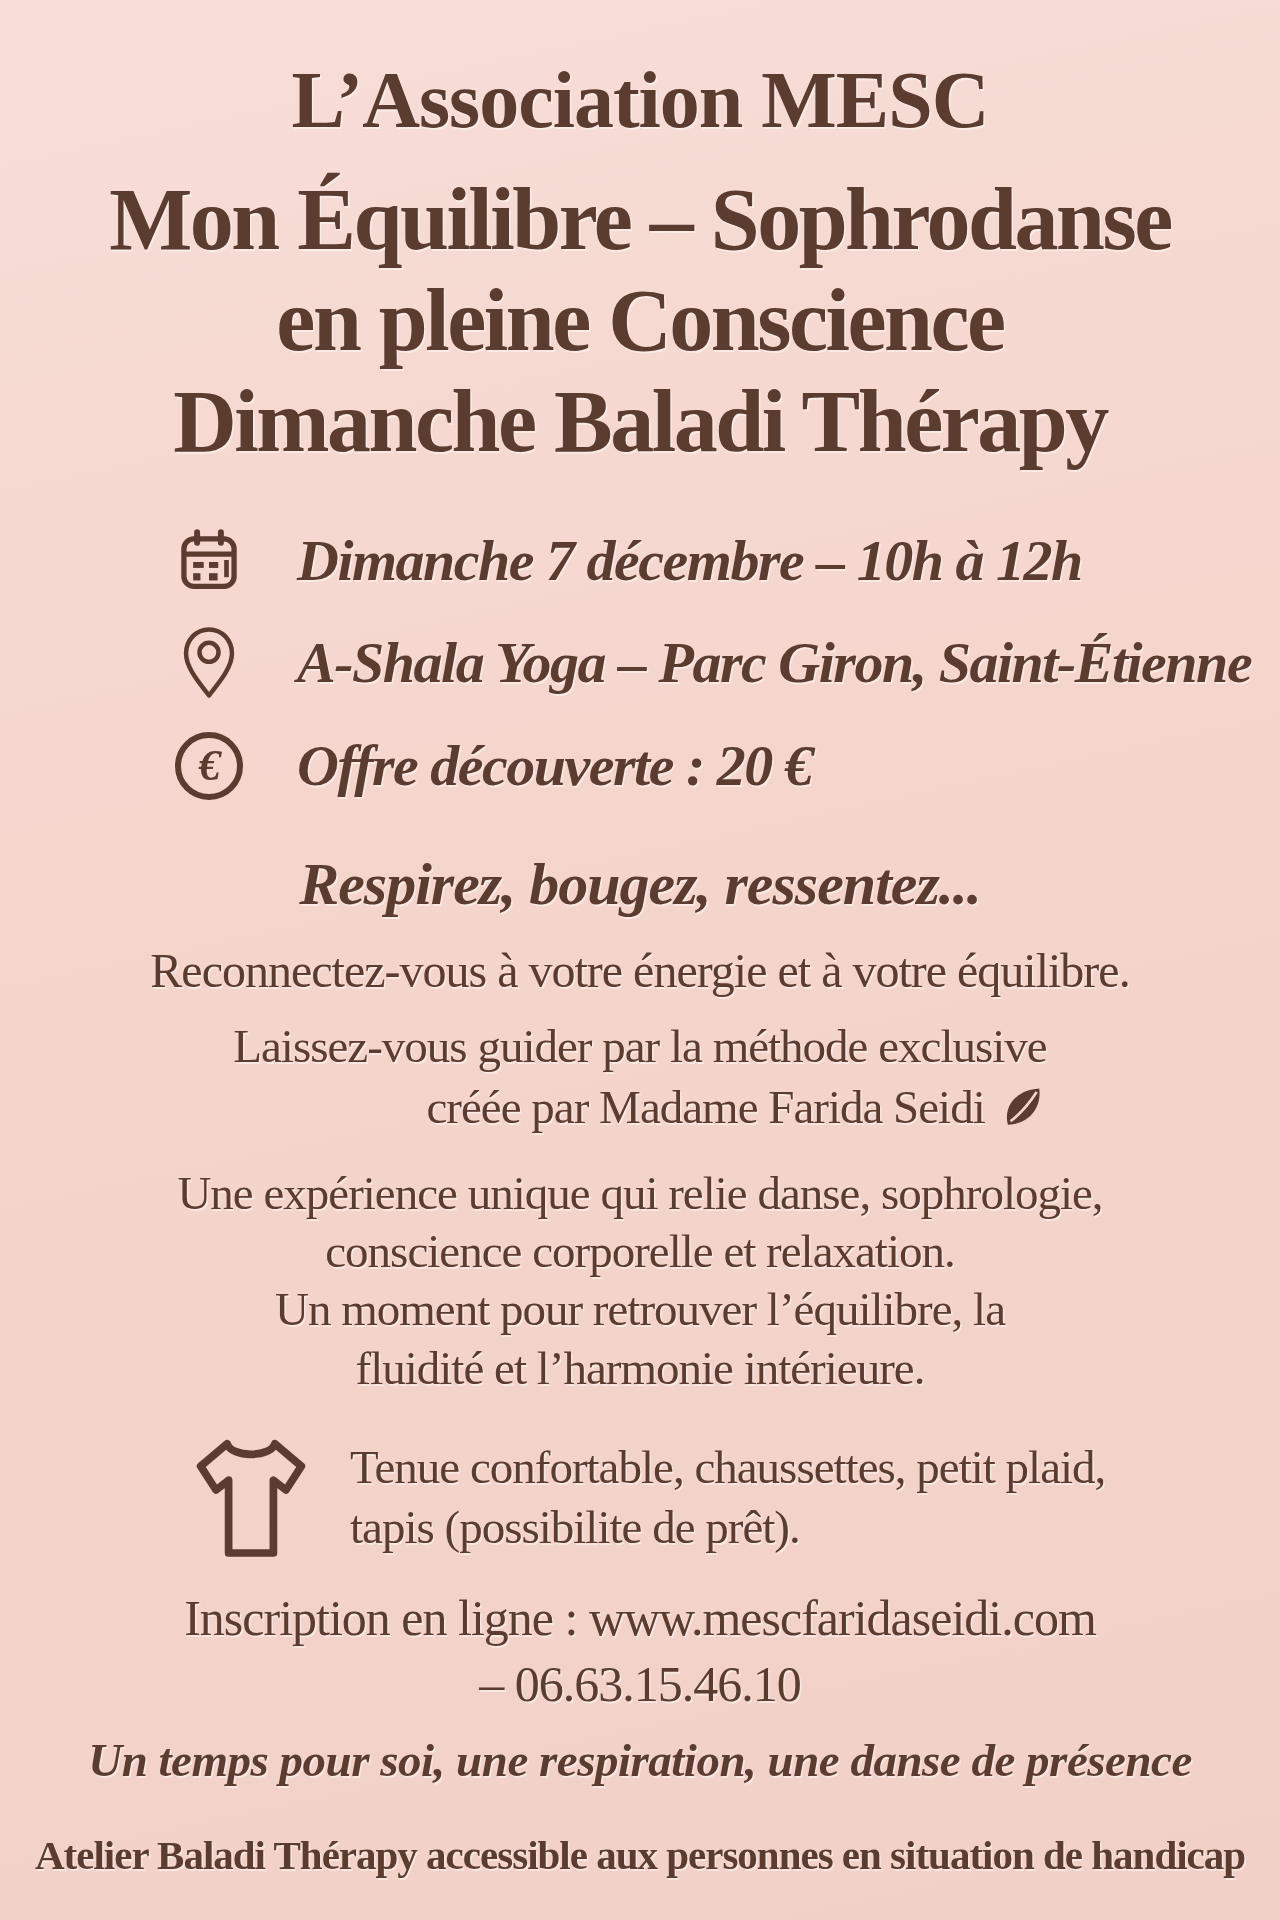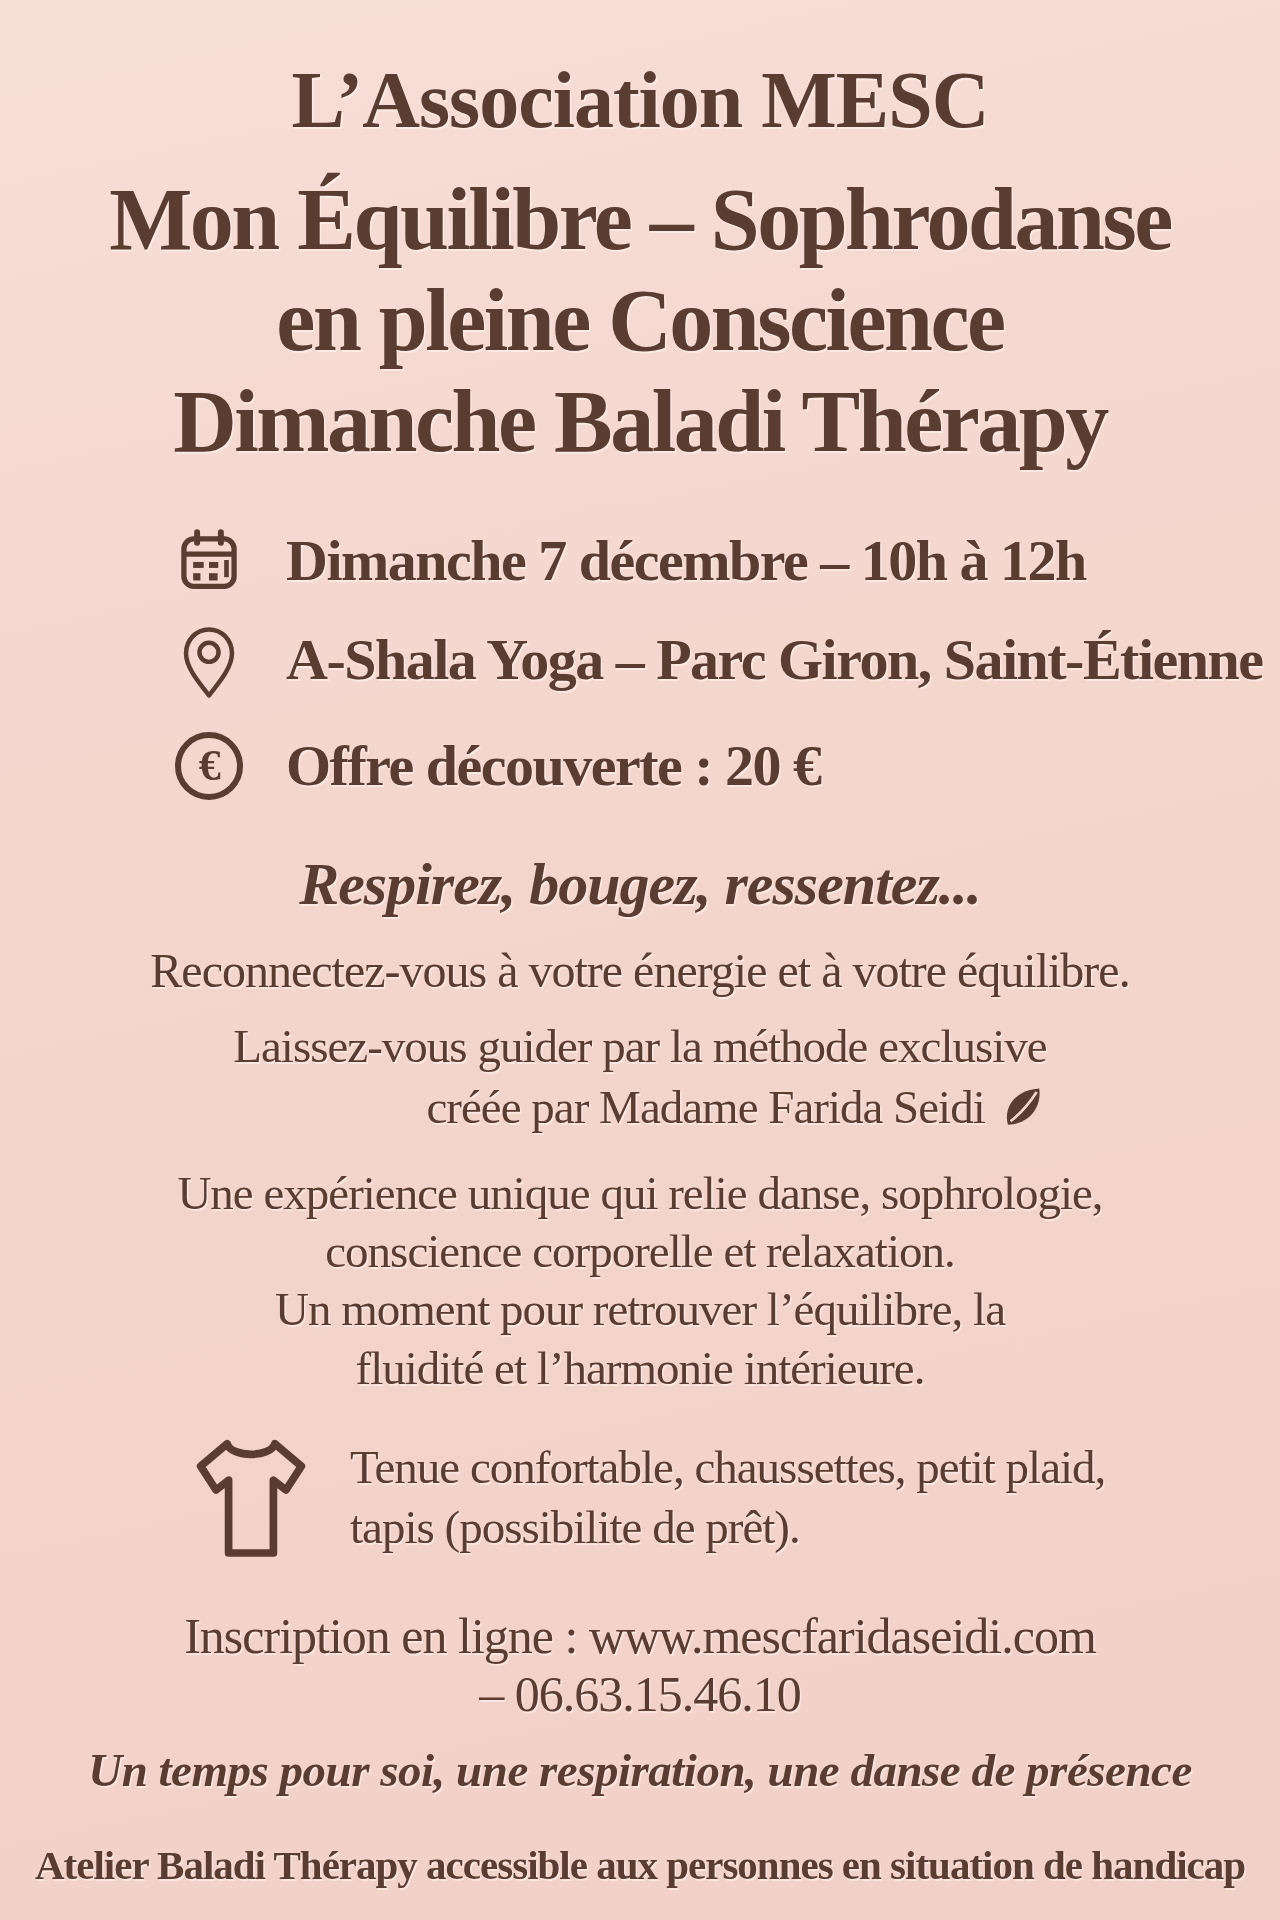--- a/index.html
+++ b/index.html
@@ -38,26 +38,27 @@
   .details {
     align-self: flex-start;
     margin: 54px 0 0 138px;
     display: flex;
     flex-direction: column;
     gap: 32px;
     text-align: left;
   }
   .detail-row {
     display: flex;
-    align-items: flex-start;
-    gap: 42px;
+    align-items: center;
+    gap: 53px;
     font-size: 58px;
     font-weight: 700;
     letter-spacing: -1.5px;
     white-space: nowrap;
+    font-style: italic;
   }
   .detail-icon-box {
     width: 70px;
     display: flex;
     justify-content: center;
     align-items: center;
     flex: 0 0 auto;
   }
   svg.icon { stroke: #5a3c31; fill: none; }
   svg.icon .fill { fill: #5a3c31; stroke: none; }
@@ -87,22 +88,22 @@
   .experience { margin-top: 26px; font-size: 47px; line-height: 1.24; letter-spacing: -1px; }
   .outfit-row {
     align-self: flex-start;
     margin: 30px 0 0 140px;
     display: flex;
     align-items: center;
     gap: 24px;
     text-align: left;
   }
   .outfit-text { font-size: 47px; line-height: 1.28; letter-spacing: -1px; }
-  .registration { margin-top: 40px; font-size: 50px; letter-spacing: -1px; }
-  .phone { font-size: 50px; letter-spacing: -1px; }
+  .registration { margin-top: 22px; font-size: 50px; letter-spacing: -1px; }
+  .phone { margin-top: 8px; font-size: 50px; letter-spacing: -1px; }
   .closing {
     margin-top: 20px;
     font-size: 47px;
     font-style: italic;
     font-weight: 600;
     letter-spacing: -0.5px;
     white-space: nowrap;
   }
   .accessibility {
     margin-top: 44px;

